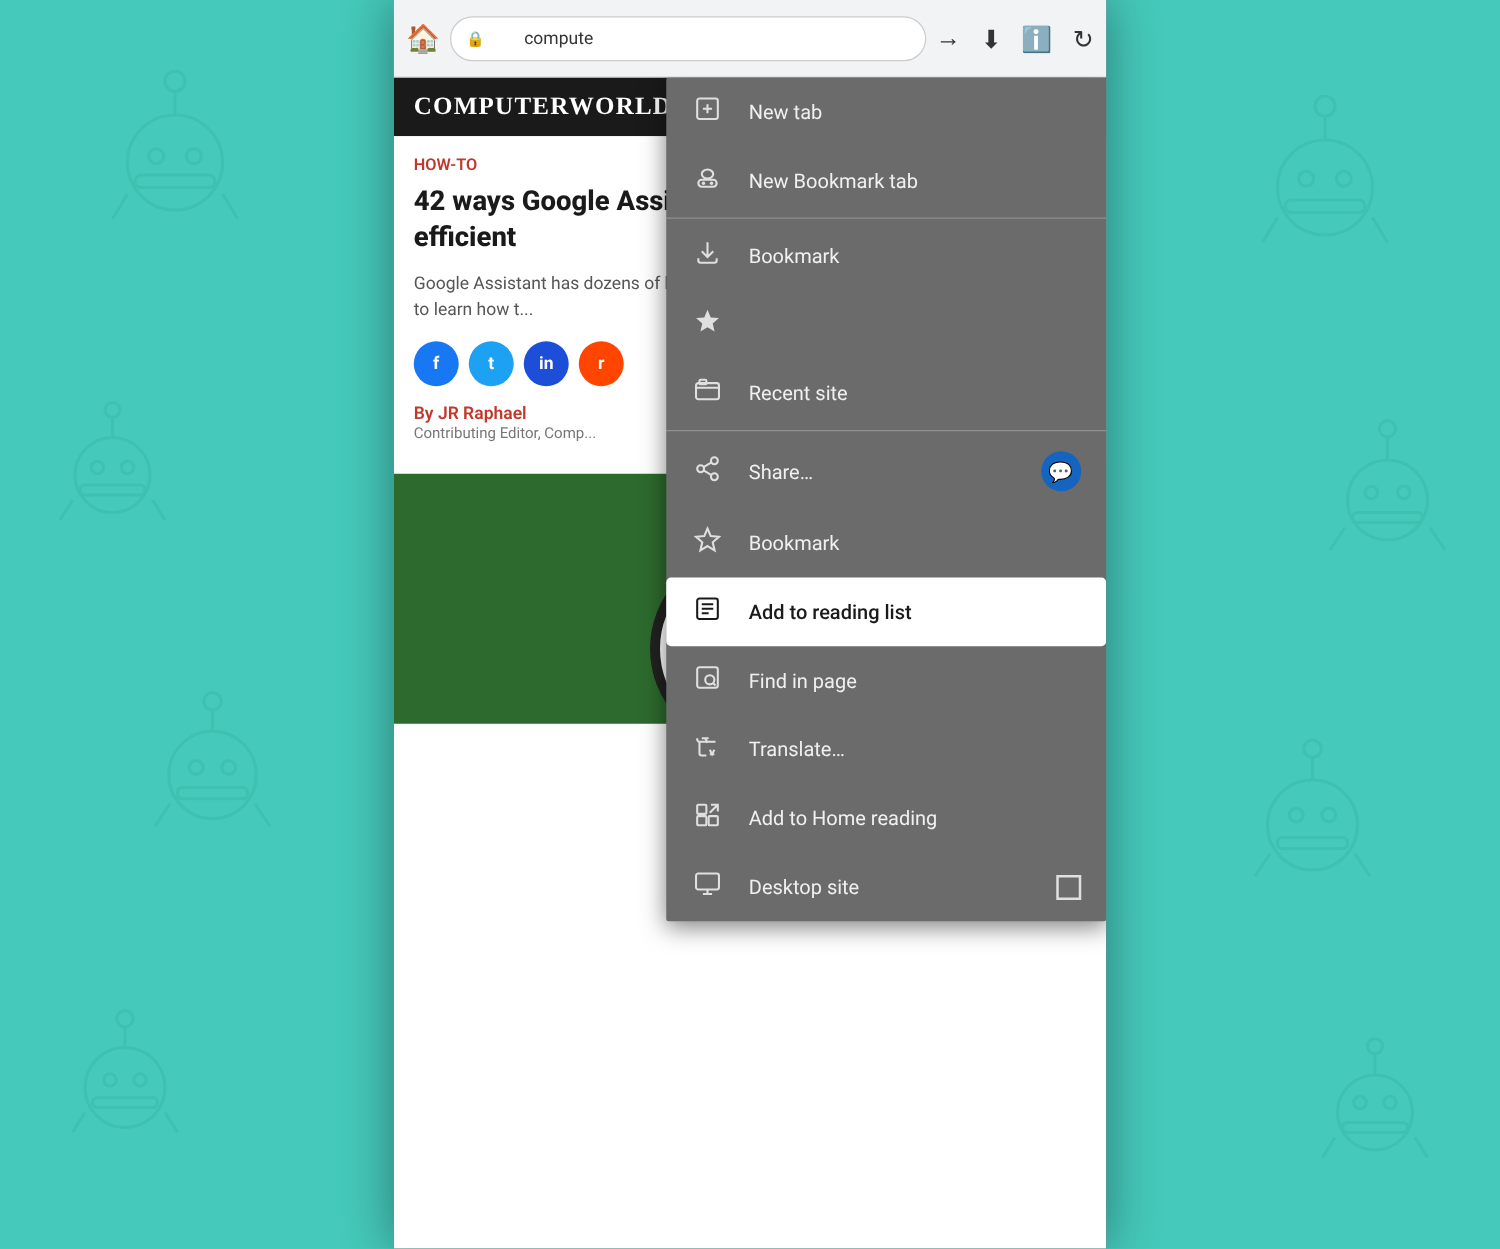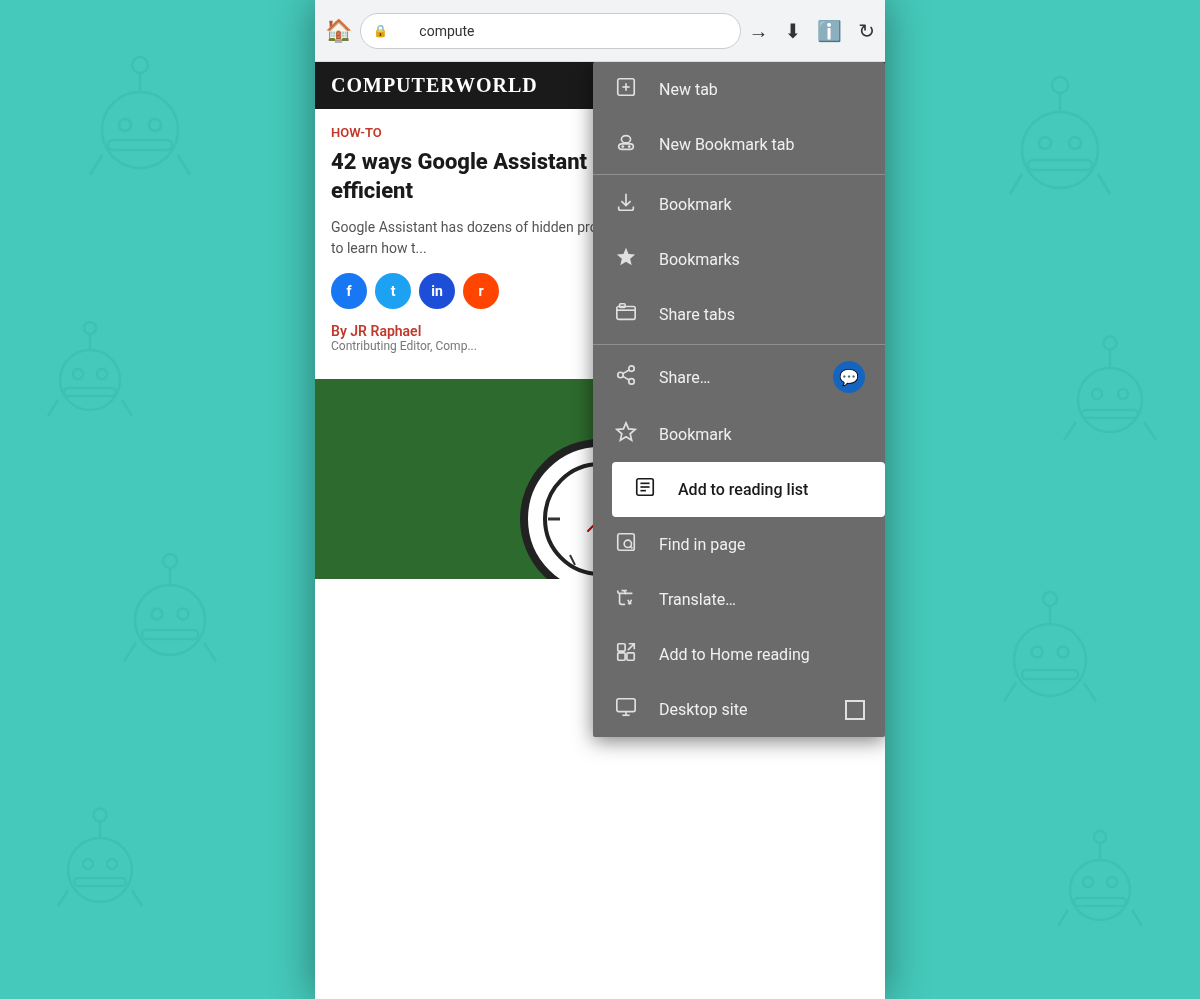--- a/index.html
+++ b/index.html
@@ -197,21 +197,21 @@
     .context-menu-overlay {
       position: absolute;
       inset: 0;
       z-index: 100;
     }
 
     .context-menu {
       position: absolute;
       top: 0;
       right: 0;
-      width: 292px;
+      width: 352px;
       background: #6b6b6b;
       border-radius: 2px;
       overflow: visible;
       box-shadow: 0 4px 20px rgba(0,0,0,0.5);
     }
 
     .menu-item {
       display: flex;
       align-items: center;
       padding: 14px 20px;
@@ -456,32 +456,31 @@
           </span>
           <span class="menu-label">Bookmark</span>
         </div>
 
         <div class="menu-item">
           <span class="menu-icon">
             <svg class="icon-svg" viewBox="0 0 24 24" fill="currentColor" xmlns="http://www.w3.org/2000/svg" style="color:#e0e0e0;">
               <path d="M12 17.27L18.18 21l-1.64-7.03L22 9.24l-7.19-.62L12 2 9.19 8.62 2 9.24l5.46 4.73L5.82 21z"></path>
             </svg>
           </span>
-          <span class="menu-label">Bookmarks</span>
         </div>
 
         <div class="menu-item">
           <span class="menu-icon">
             <svg class="icon-svg" viewBox="0 0 24 24" fill="none" stroke="currentColor" stroke-width="1.8" xmlns="http://www.w3.org/2000/svg" style="color:#e0e0e0;">
               <rect x="2" y="6" width="20" height="14" rx="2"></rect>
               <path d="M2 10h20"></path>
               <rect x="5" y="3" width="6" height="4" rx="1"></rect>
             </svg>
           </span>
-          <span class="menu-label">Share tabs</span>
+          <span class="menu-label">Recent site</span>
         </div>
 
         <div class="menu-separator"></div>
 
         <div class="menu-item">
           <span class="menu-icon">
             <svg class="icon-svg" viewBox="0 0 24 24" fill="none" stroke="currentColor" stroke-width="1.8" xmlns="http://www.w3.org/2000/svg" style="color:#e0e0e0;">
               <circle cx="18" cy="5" r="3"></circle>
               <circle cx="6" cy="12" r="3"></circle>
               <circle cx="18" cy="19" r="3"></circle>
@@ -495,21 +494,21 @@
 
         <div class="menu-item">
           <span class="menu-icon">
             <svg class="icon-svg" viewBox="0 0 24 24" fill="none" stroke="currentColor" stroke-width="1.8" xmlns="http://www.w3.org/2000/svg" style="color:#e0e0e0;">
               <path d="M12 17.27L18.18 21l-1.64-7.03L22 9.24l-7.19-.62L12 2 9.19 8.62 2 9.24l5.46 4.73L5.82 21z"></path>
             </svg>
           </span>
           <span class="menu-label">Bookmark</span>
         </div>
 
-        <div class="menu-item highlighted" style="background:#fff;border-radius:4px;margin-left:19px;">
+        <div class="menu-item highlighted" style="background:#fff;border-radius:4px;">
           <span class="menu-icon" style="color:#1a1a1a;">
             <svg class="icon-svg" viewBox="0 0 24 24" fill="none" stroke="currentColor" stroke-width="1.8" xmlns="http://www.w3.org/2000/svg" style="color:#1a1a1a;">
               <rect x="3" y="3" width="18" height="18" rx="2"></rect>
               <line x1="7" y1="8" x2="17" y2="8"></line>
               <line x1="7" y1="12" x2="17" y2="12"></line>
               <line x1="7" y1="16" x2="13" y2="16"></line>
             </svg>
           </span>
           <span class="menu-label" style="color:#1a1a1a;font-weight:500;">Add to reading list</span>
         </div>

